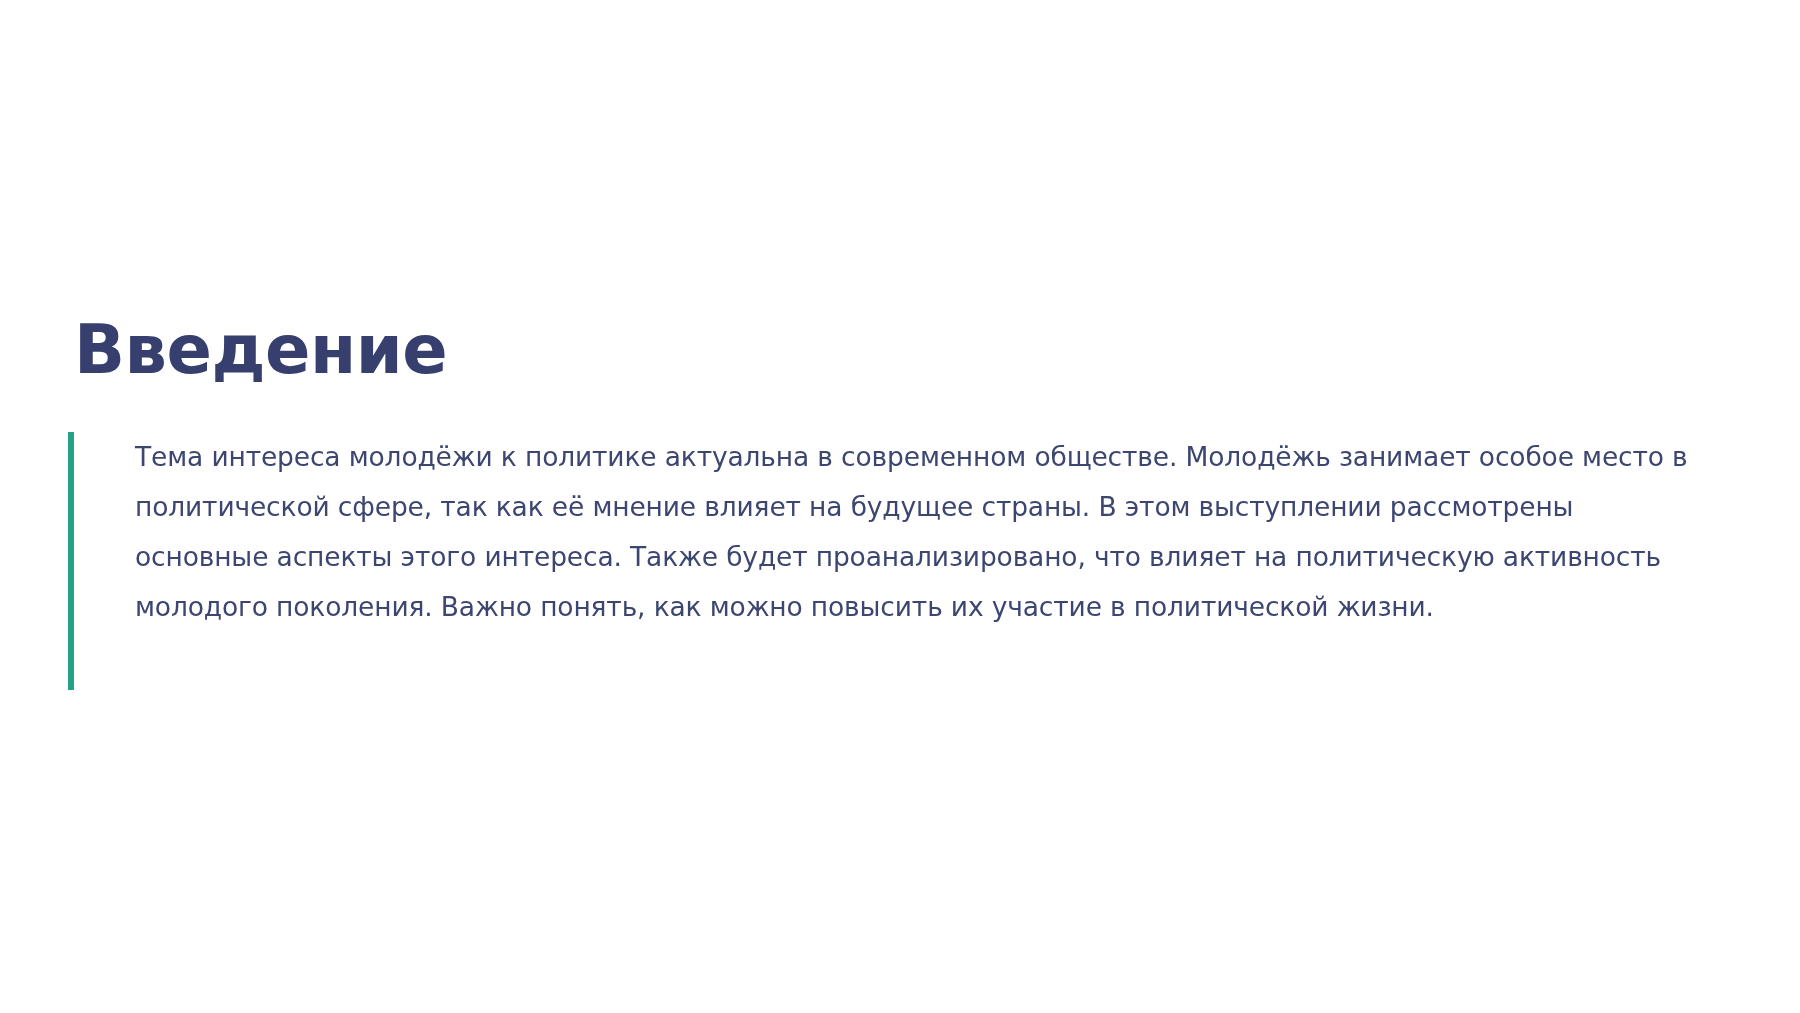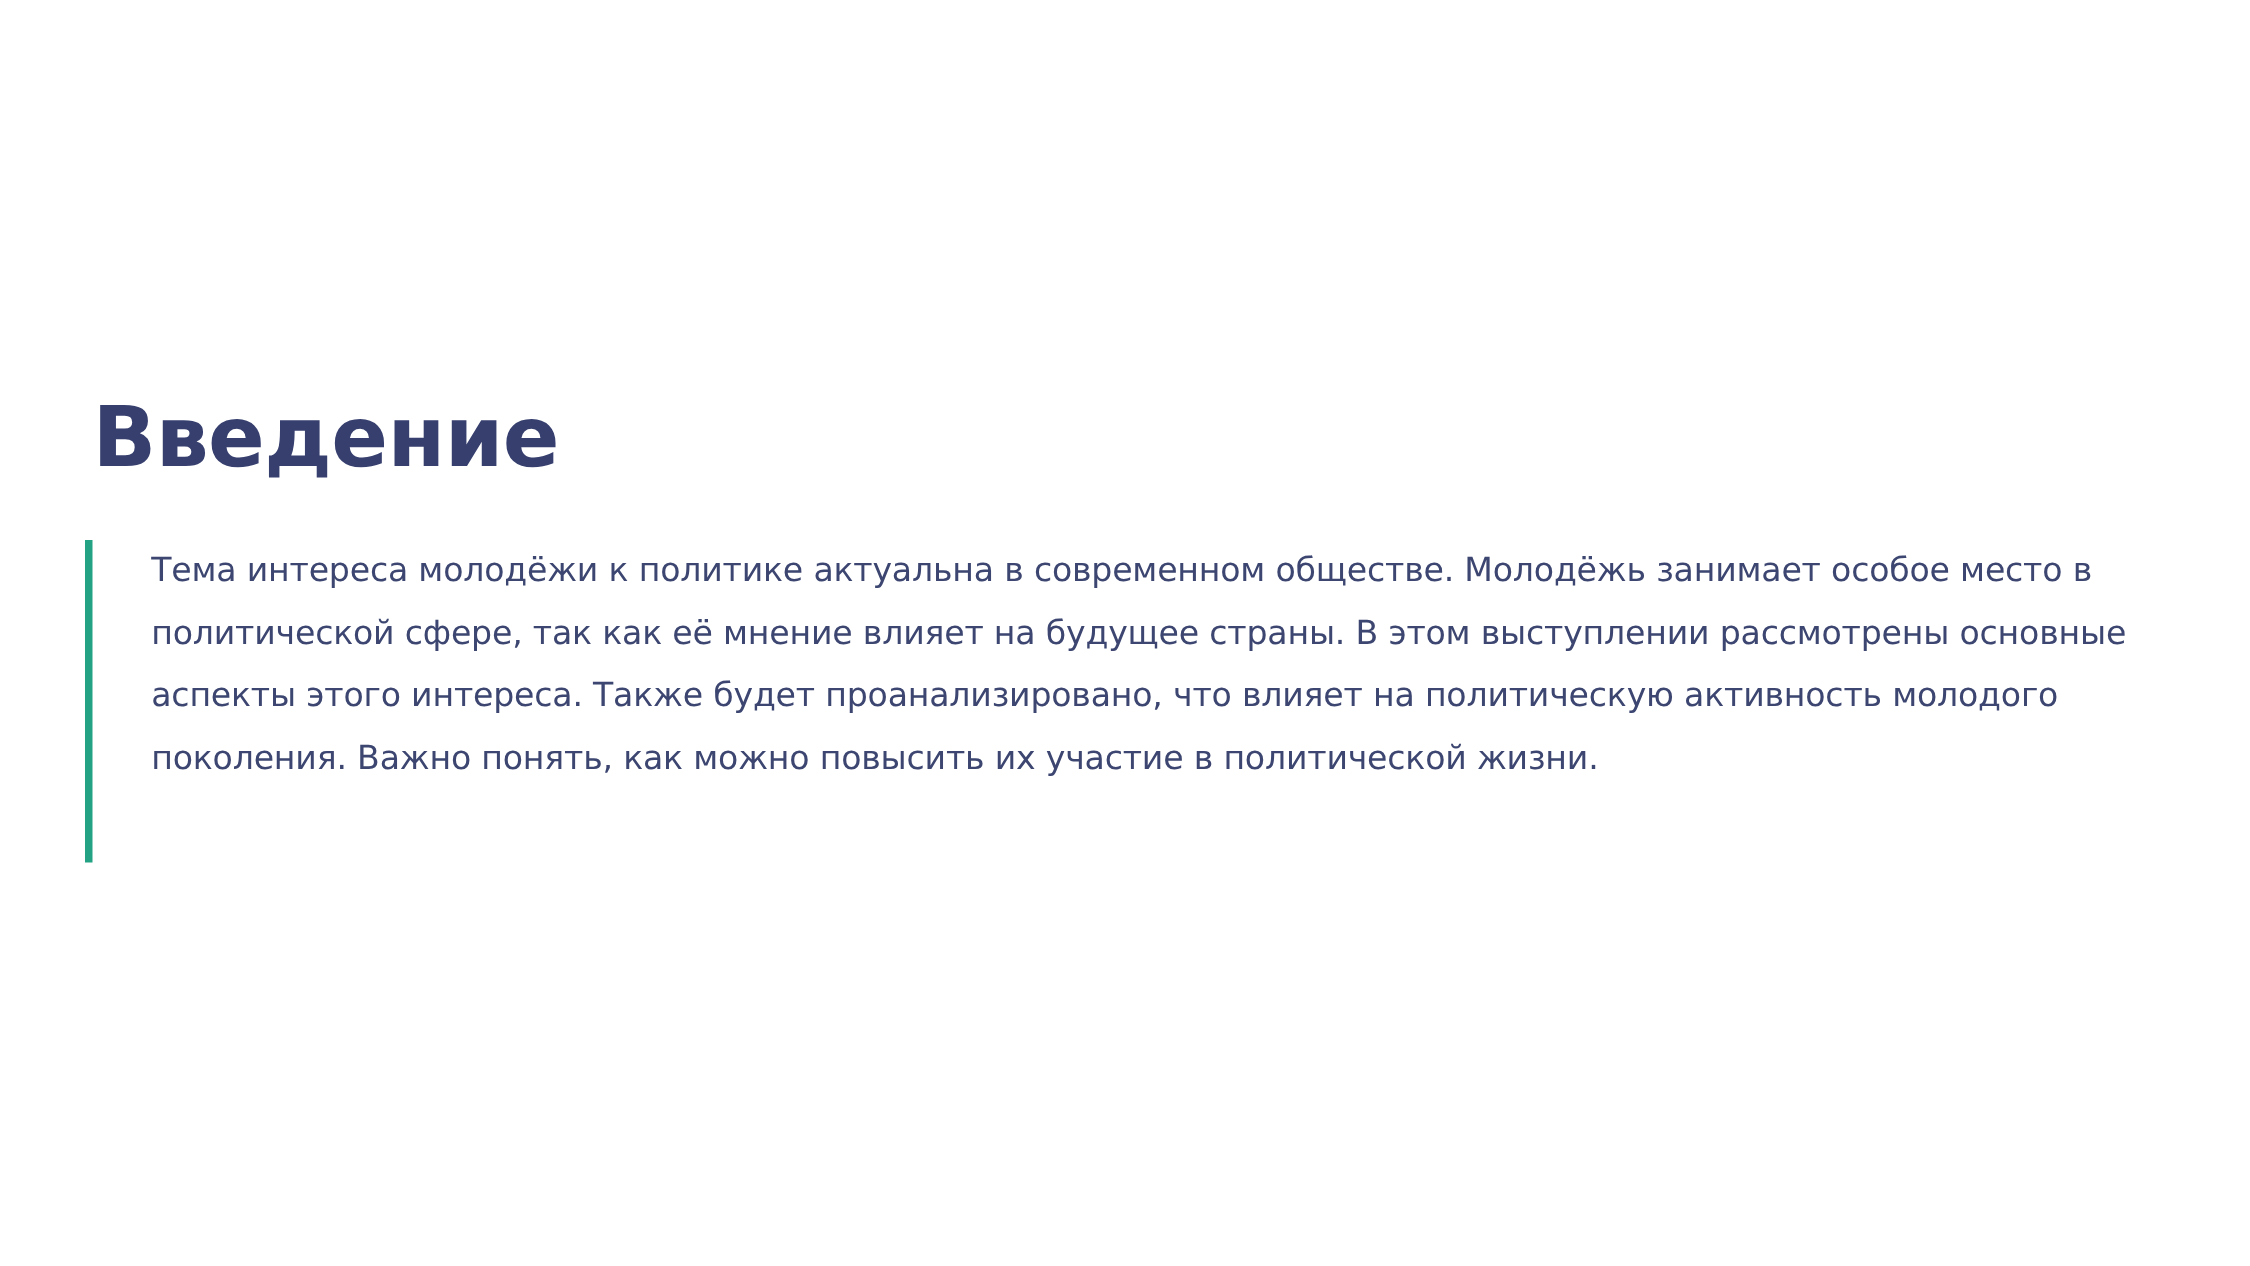--- a/index.html
+++ b/index.html
@@ -49,21 +49,21 @@
     flex: 0 0 auto;
     width: 6px;
     min-height: 258px;
     background: #23A383;
     border-radius: 0;
   }
 
   .body-text {
     flex: 1 1 auto;
     margin: 0;
-    padding-left: 47px;
+    padding-left: 61px;
     font-family: "DejaVu Sans", "Liberation Sans", sans-serif;
     font-size: 26.5px;
     font-weight: 400;
     line-height: 50px;
     color: #3C4670;
     letter-spacing: -0.15px;
     text-align: left;
   }
 </style>
 </head>

